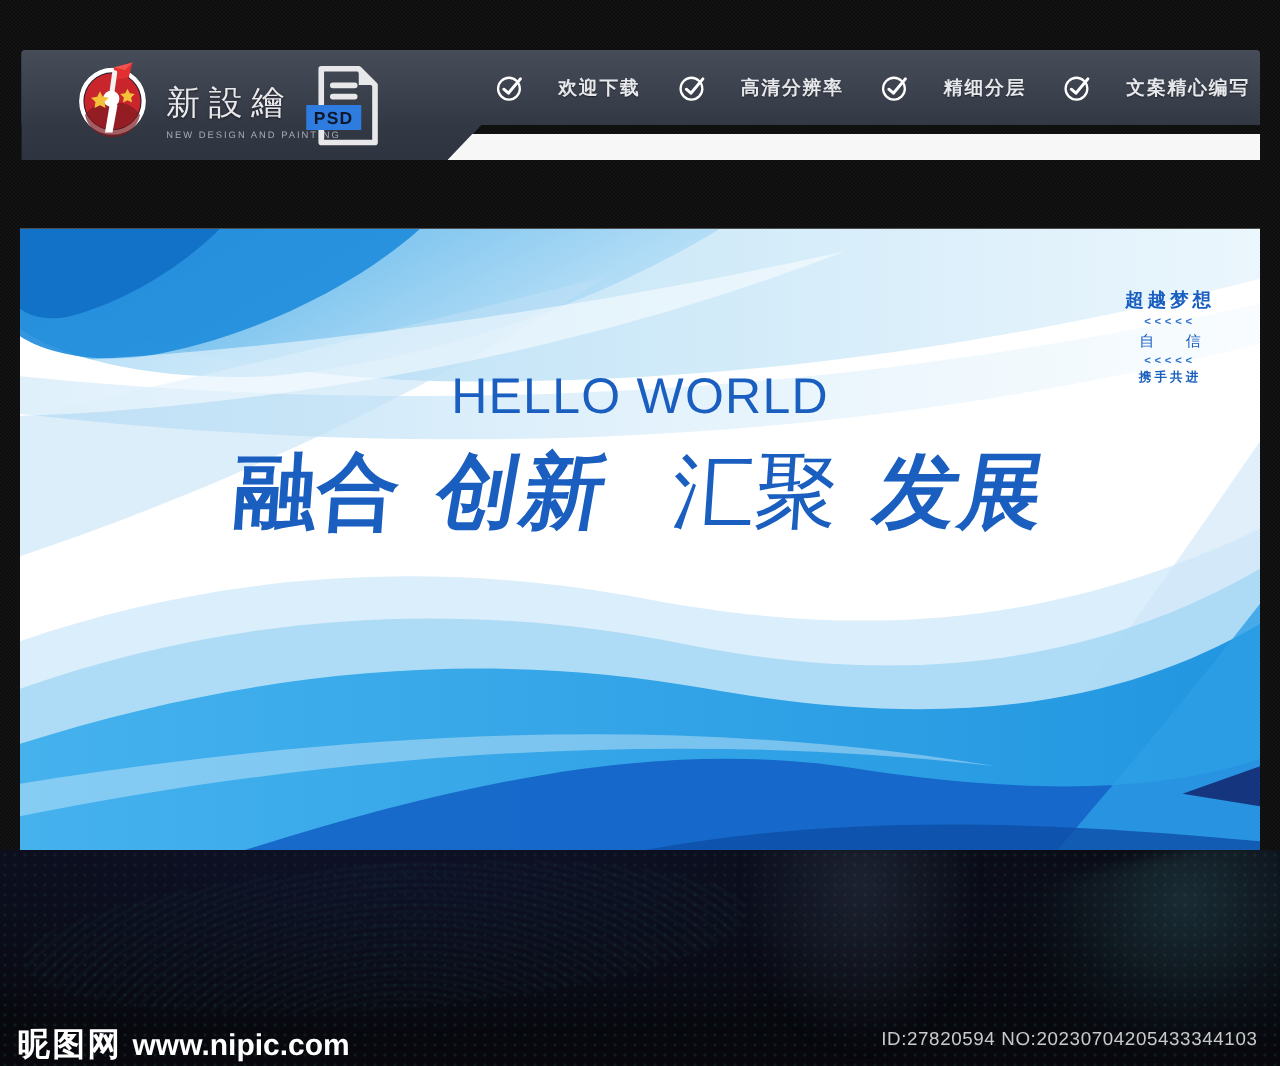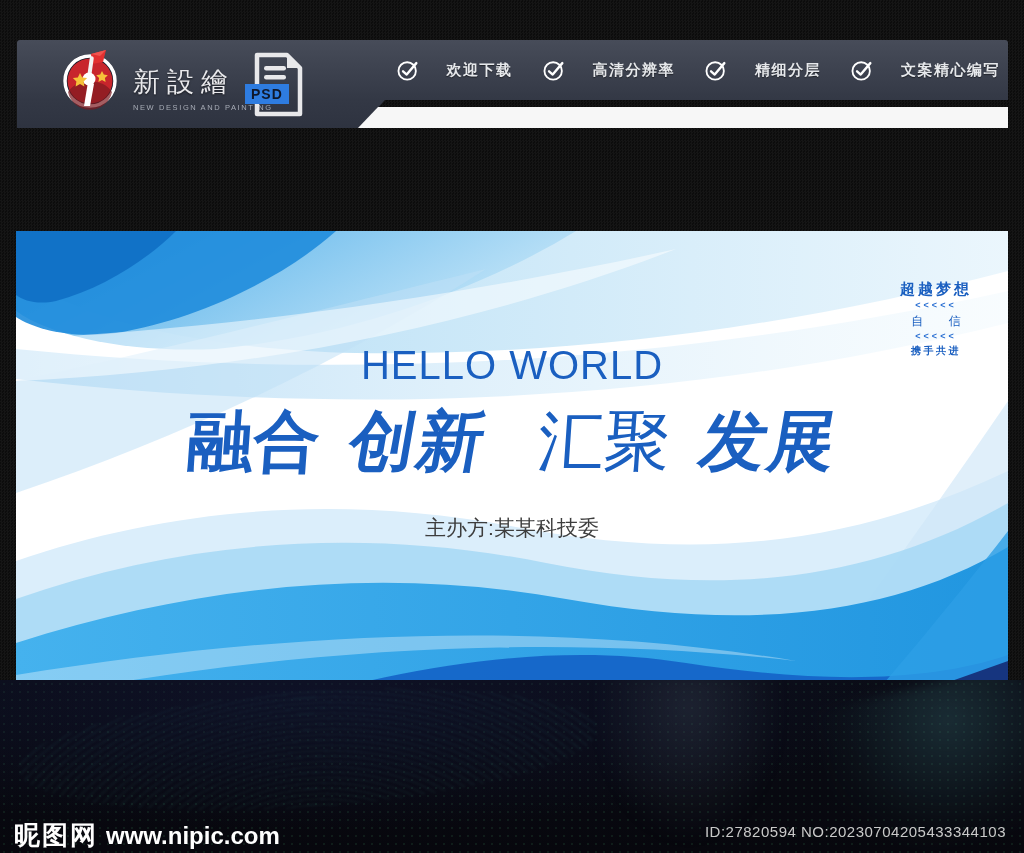--- a/index.html
+++ b/index.html
@@ -46,21 +46,21 @@
   .feature{display:flex;align-items:center;white-space:nowrap;}
   .feature svg{flex:0 0 auto;}
   .feature-label{
     margin-left:26px;color:#e6e8eb;font-size:15px;font-weight:bold;letter-spacing:1.5px;
     text-shadow:0 1px 1px rgba(0,0,0,.5);
   }
   .sep{width:2px;height:20px;background:#959ba5;margin:0 15px;}
   
   .poster{
     position:absolute;left:16px;top:183px;width:992px;height:497px;
-    background:#ffffff;overflow:hidden;margin-top:48px;
+    background:#ffffff;overflow:hidden;
   }
   .poster svg.waves{position:absolute;left:0;top:0;width:100%;height:100%;}
   .slogan{
     position:absolute;top:50px;right:36px;text-align:center;
     color:var(--title-blue,#1a5fc0);line-height:1;
   }
   .slogan-line1{font-size:15px;font-weight:bold;letter-spacing:3px;}
   .slogan-arrows{font-size:9px;font-weight:bold;letter-spacing:3px;margin:5px 0;color:#2a6fd2;}
   .slogan-line2{font-size:12px;font-weight:normal;letter-spacing:11px;margin-left:11px;}
   .slogan-line3{font-size:10px;font-weight:bold;letter-spacing:2.5px;}
@@ -244,21 +244,20 @@
     <div class="hello">HELLO WORLD</div>
 
     <div class="main-title">
       <span class="tp-med">融合</span>
       <span class="tp-heavy gap-s">创新</span>
       <span class="tp-light gap-l">汇聚</span>
       <span class="tp-heavy gap-s">发展</span>
     </div>
 
     <div class="subtitle">
-      <span>主办方:某某科技委</span>
     </div>
   </div>
 
   <div class="dark-zone">
     <div class="wave-mesh"></div>
     <div class="robot-blob-mid"></div>
     <div class="robot-blob-right"></div>
   </div>
 
   <div class="watermark">

